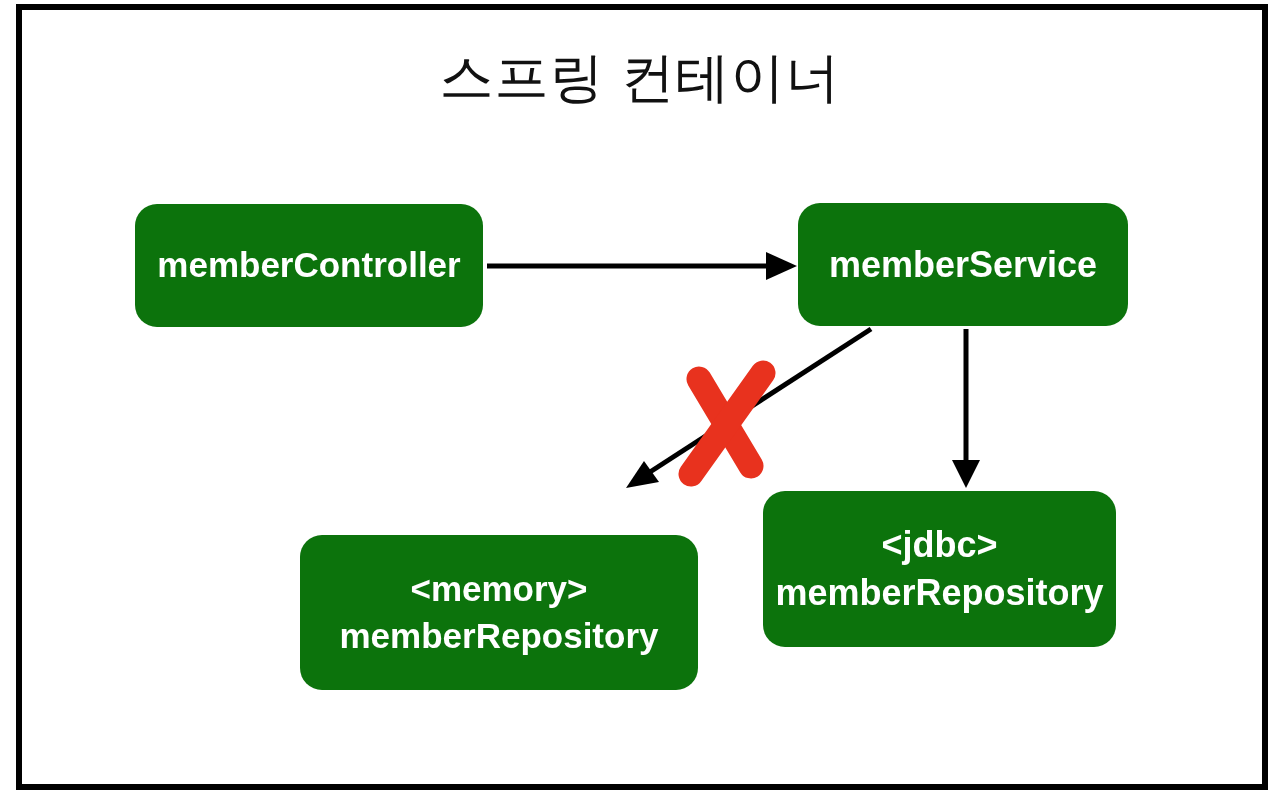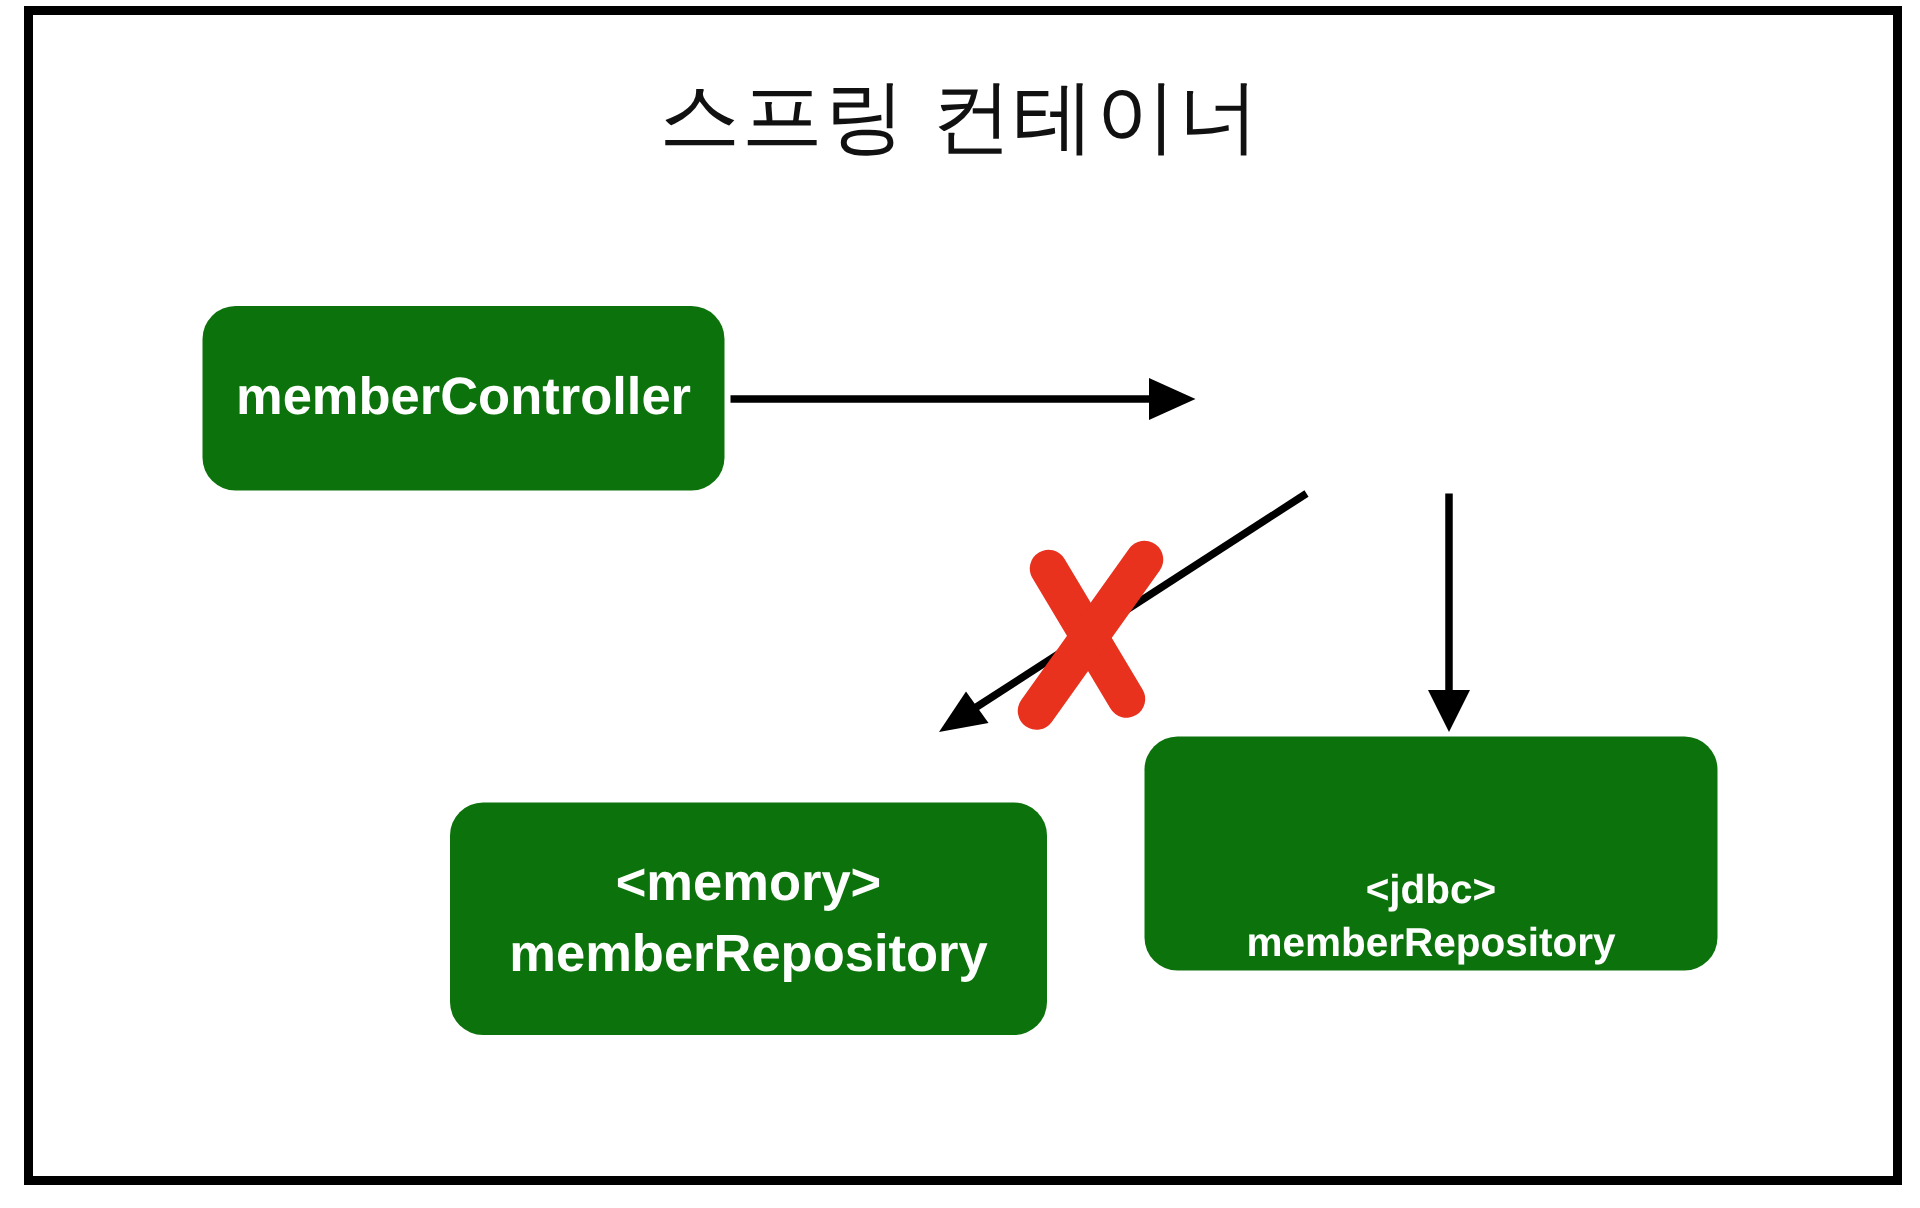--- a/index.html
+++ b/index.html
@@ -18,21 +18,21 @@
   .frame{position:absolute;left:16px;top:4px;width:1252px;height:786px;
     border:6px solid var(--frame);background:var(--bg);}
   .title{position:absolute;left:0;top:42px;width:1280px;text-align:center;
     font-size:54px;font-weight:500;color:var(--title);letter-spacing:1px;}
   .node{position:absolute;background:var(--node-fill);border-radius:22px;
     color:var(--node-text);font-weight:bold;display:flex;flex-direction:column;
     align-items:center;justify-content:center;text-align:center;line-height:1.32;}
   .node-controller{left:135px;top:204px;width:348px;height:123px;font-size:35px;}
   .node-service{left:798px;top:203px;width:330px;height:123px;font-size:36px;}
   .node-memory{left:300px;top:491px;width:398px;height:155px;font-size:35px;margin-top:44px;}
-  .node-jdbc{left:763px;top:491px;width:382px;height:156px;font-size:27px;justify-content:flex-end;}
+  .node-jdbc{left:763px;top:491px;width:353px;height:156px;font-size:36px;}
   svg.overlay{position:absolute;left:0;top:0;width:1280px;height:805px;pointer-events:none;}
   .edge{stroke:var(--arrow);stroke-width:5;fill:none;}
   .edge-head{fill:var(--arrow);stroke:none;}
   .cross-stroke{stroke:var(--cross);stroke-width:25;stroke-linecap:round;fill:none;}
 </style>
 </head>
 <body>
 
 <div class="canvas">
   <div class="frame"></div>
@@ -59,20 +59,23 @@
     <g>
       <line class="cross-stroke" x1="699" y1="379" x2="751" y2="466"></line>
       <line class="cross-stroke" x1="763" y1="373" x2="691" y2="474"></line>
     </g>
   </svg>
 
   <div class="node node-controller">
     <span>memberController</span>
   </div>
 
+  <div class="node node-service">
+    <span>memberService</span>
+  </div>
 
   <div class="node node-memory">
     <span>&lt;memory&gt;</span>
     <span>memberRepository</span>
   </div>
 
   <div class="node node-jdbc">
     <span>&lt;jdbc&gt;</span>
     <span>memberRepository</span>
   </div>

